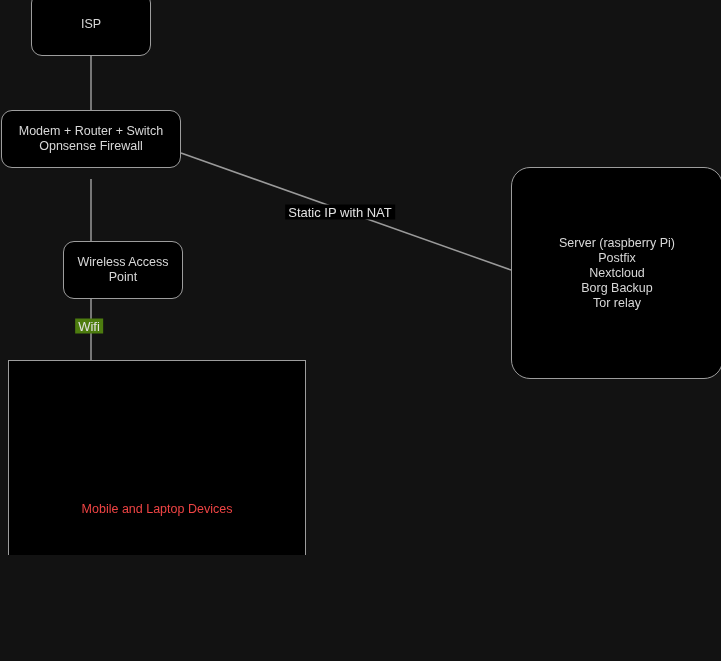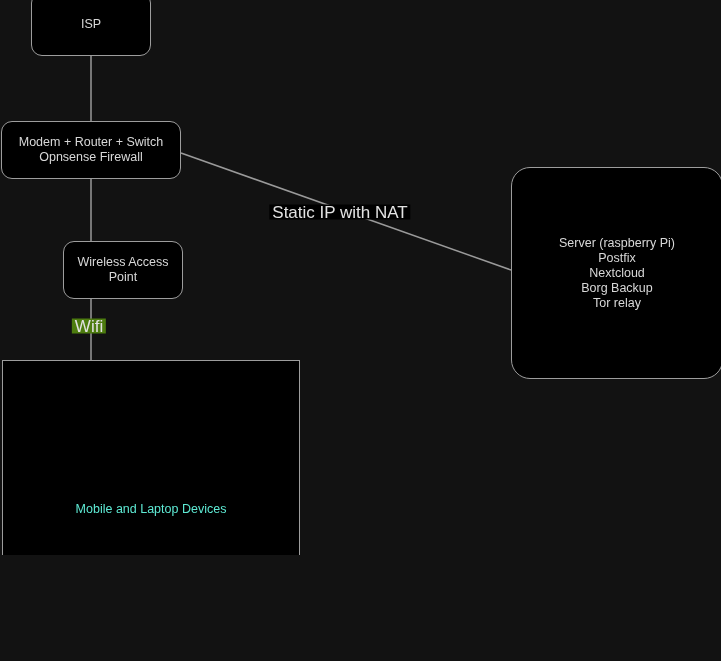--- a/index.html
+++ b/index.html
@@ -45,51 +45,51 @@
 
   .node-label {
     display: block;
     white-space: pre-line;
   }
 
   .edge-label {
     position: absolute;
     background: #000000;
     color: #e2e2e2;
-    font-size: 17px;
+    font-size: 13px;
     line-height: 13px;
     padding: 1px 3px;
     white-space: nowrap;
     transform: translate(-50%, -50%);
   }
 </style>
 </head>
 <body>
 
 <div id="canvas" style="background: rgb(18, 18, 18);">
 
   <svg id="edge-layer" width="721" height="661" viewBox="0 0 721 661">
       <line x1="91" y1="56" x2="91" y2="121" stroke="#9a9a9a" stroke-width="1.5"></line>
       <line x1="181" y1="153" x2="511" y2="270" stroke="#9a9a9a" stroke-width="1.5"></line>
       <line x1="91" y1="179" x2="91" y2="241" stroke="#9a9a9a" stroke-width="1.5"></line>
       <line x1="91" y1="299" x2="91" y2="360" stroke="#9a9a9a" stroke-width="1.5"></line>
     </svg>
 
   <div id="node-layer">
       <div class="node rounded-sm" style="left: 31px; top: -8px; width: 120px; height: 64px; background: rgb(0, 0, 0); border-color: rgb(157, 157, 157); color: rgb(216, 216, 216);"><span class="node-label">ISP</span></div>
-      <div class="node rounded-sm" style="left: 1px; top: 121px; width: 180px; height: 58px; background: rgb(0, 0, 0); border-color: rgb(157, 157, 157); color: rgb(216, 216, 216);"><span class="node-label">Modem + Router + Switch
+      <div class="node rounded-sm" style="left: 1px; top: 110px; width: 180px; height: 58px; background: rgb(0, 0, 0); border-color: rgb(157, 157, 157); color: rgb(216, 216, 216);"><span class="node-label">Modem + Router + Switch
 Opnsense Firewall</span></div>
       <div class="node rounded-sm" style="left: 31px; top: 241px; width: 120px; height: 58px; background: rgb(0, 0, 0); border-color: rgb(157, 157, 157); color: rgb(216, 216, 216); margin-left: 32px;"><span class="node-label">Wireless Access
 Point</span></div>
       <div class="node rounded-lg" style="left: 511px; top: 167px; width: 212px; height: 212px; background: rgb(0, 0, 0); border-color: rgb(157, 157, 157); color: rgb(216, 216, 216);"><span class="node-label">Server (raspberry Pi)
 Postfix
 Nextcloud
 Borg Backup
 Tor relay</span></div>
-      <div class="node sharp" style="left: 2px; top: 360px; width: 298px; height: 298px; background: rgb(0, 0, 0); border-color: rgb(157, 157, 157); color: #5eead4;"><span class="node-label">Mobile and Laptop Devices</span></div>
+      <div class="node sharp" style="left: 8px; top: 360px; width: 298px; height: 298px; background: rgb(0, 0, 0); border-color: rgb(157, 157, 157); color: #ef4444;"><span class="node-label">Mobile and Laptop Devices</span></div>
     </div>
 
   <div id="edge-label-layer">
       <div class="edge-label" style="left: 340px; top: 212px; background: rgb(0, 0, 0);">Static IP with NAT</div>
       <div class="edge-label" style="left: 89px; top: 326px; background: #4d7c0f;">Wifi</div>
     </div>
 
 </div>
 
 </body></html>

